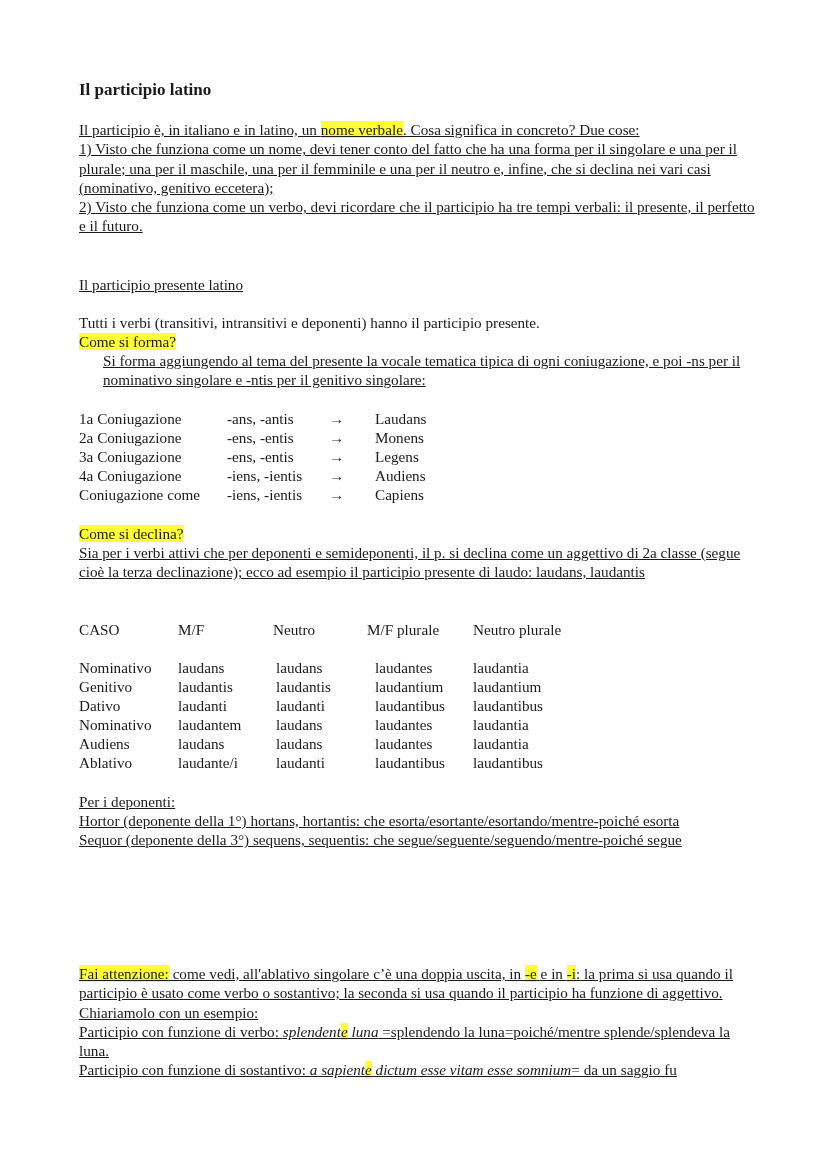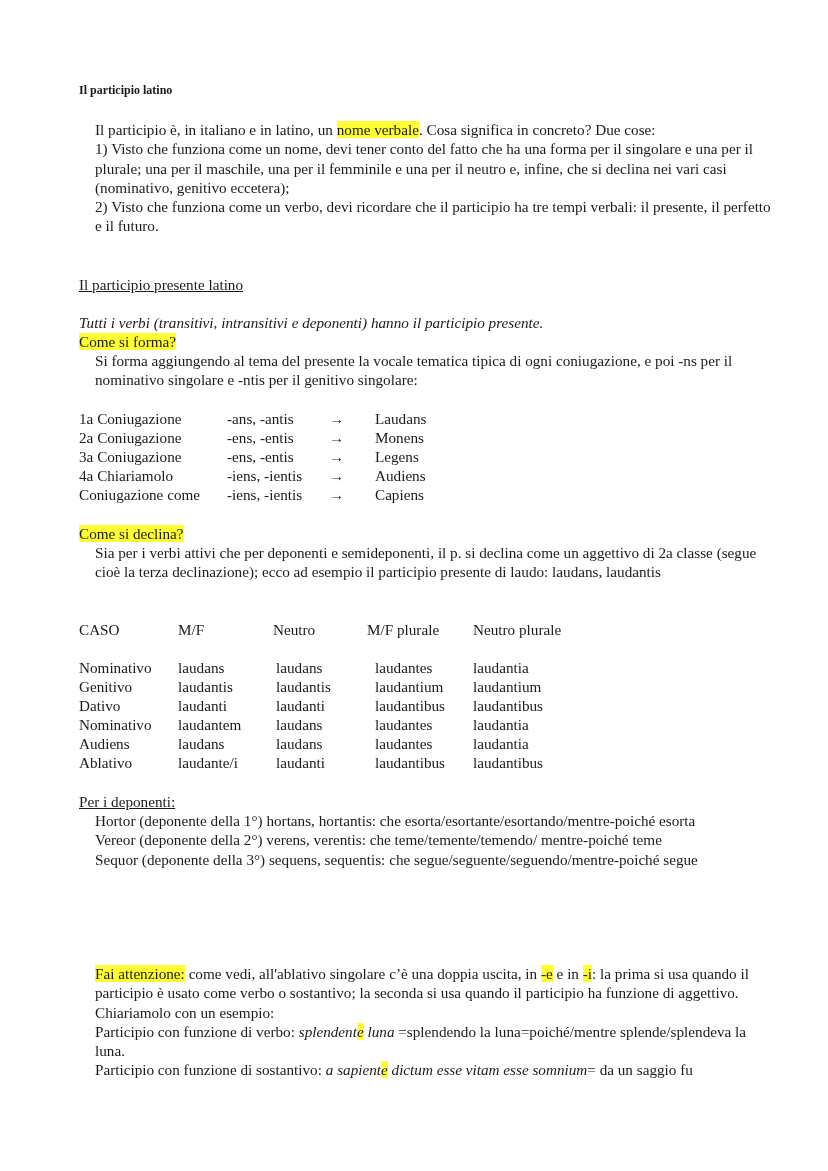--- a/index.html
+++ b/index.html
@@ -1,45 +1,45 @@
 <!DOCTYPE html>
 <html><head>
 <meta charset="utf-8">
 <style>
   html, body { margin: 0; padding: 0; background: #ffffff; }
   body { width: 828px; height: 1171px; position: relative; overflow: hidden;
          font-family: "Liberation Serif", "DejaVu Serif", serif; color: #1a1a1a; }
   .page { position: absolute; left: 79px; top: 0; width: 680px; font-size: 15.2px; line-height: 19.3px; }
   .abs { position: absolute; left: 0; white-space: nowrap; }
-  h1 { position: absolute; left: 0; top: 78px; margin: 0; font-size: 12px; font-weight: bold; line-height: 24px; }
+  h1 { position: absolute; left: 0; top: 78px; margin: 0; font-size: 17px; font-weight: bold; line-height: 24px; }
   .hl { background: #ffff33; }
   .u { text-decoration: underline; }
-  .para { position: absolute; left: 16px; width: 680px; white-space: normal; }
+  .para { position: absolute; left: 0; width: 680px; white-space: normal; text-decoration: underline; }
   .row { position: absolute; left: 0; height: 19.3px; white-space: nowrap; }
   .row span { position: absolute; top: 0; }
   i { font-style: italic; }
 </style>
 </head>
 <body>
 
 <div class="page">
 
   <h1>Il participio latino</h1>
 
   <div class="para" style="top:120px;">
     <span>Il participio è, in italiano e in latino, un </span><span class="hl">nome verbale</span><span>. Cosa significa in concreto? Due cose:</span><br>
     <span>1) Visto che funziona come un nome, devi tener conto del fatto che ha una forma per il singolare e una per il plurale; una per il maschile, una per il femminile e una per il neutro e, infine, che si declina nei vari casi (nominativo, genitivo eccetera);</span><br>
     <span>2) Visto che funziona come un verbo, devi ricordare che il participio ha tre tempi verbali: il presente, il perfetto e il futuro.</span>
   </div>
 
   <div class="abs u" style="top:275px;">Il participio presente latino</div>
 
-  <div class="abs" style="top:313px;font-style:italic;">Tutti i verbi (transitivi, intransitivi e deponenti) hanno il participio presente.</div>
+  <div class="abs" style="top:313px;">Tutti i verbi (transitivi, intransitivi e deponenti) hanno il participio presente.</div>
   <div class="abs" style="top:332px;"><span class="hl">Come si forma?</span></div>
-  <div class="para" style="top:351px;">Si forma aggiungendo al tema del presente la vocale tematica tipica di ogni coniugazione, e poi -ns per il nominativo singolare e -ntis per il genitivo singolare:</div>
+  <div class="para" style="top:351px;margin-left:24px;">Si forma aggiungendo al tema del presente la vocale tematica tipica di ogni coniugazione, e poi -ns per il nominativo singolare e -ntis per il genitivo singolare:</div>
 
   <div>
     <div class="row" style="top:409px;">
       <span style="left:0">1a Coniugazione</span>
       <span style="left:148px">-ans, -antis</span>
       <span style="left:250px">→</span>
       <span style="left:296px">Laudans</span>
     </div>
     <div class="row" style="top:428px;">
       <span style="left:0">2a Coniugazione</span>
@@ -47,21 +47,21 @@
       <span style="left:250px">→</span>
       <span style="left:296px">Monens</span>
     </div>
     <div class="row" style="top:447px;">
       <span style="left:0">3a Coniugazione</span>
       <span style="left:148px">-ens, -entis</span>
       <span style="left:250px">→</span>
       <span style="left:296px">Legens</span>
     </div>
     <div class="row" style="top:466px;">
-      <span style="left:0">4a Chiariamolo</span>
+      <span style="left:0">4a Coniugazione</span>
       <span style="left:148px">-iens, -ientis</span>
       <span style="left:250px">→</span>
       <span style="left:296px">Audiens</span>
     </div>
     <div class="row" style="top:485px;">
       <span style="left:0">Coniugazione come</span>
       <span style="left:148px">-iens, -ientis</span>
       <span style="left:250px">→</span>
       <span style="left:296px">Capiens</span>
     </div>
@@ -118,21 +118,20 @@
       <span style="left:99px">laudante/i</span>
       <span style="left:197px">laudanti</span>
       <span style="left:296px">laudantibus</span>
       <span style="left:394px">laudantibus</span>
     </div>
   </div>
 
   <div class="abs u" style="top:792px;">Per i deponenti:</div>
   <div class="para" style="top:811px;">
     <div>Hortor (deponente della 1°) hortans, hortantis: che esorta/esortante/esortando/mentre-poiché esorta</div>
-    <div>Vereor (deponente della 2°) verens, verentis: che teme/temente/temendo/ mentre-poiché teme</div>
     <div>Sequor (deponente della 3°) sequens, sequentis: che segue/seguente/seguendo/mentre-poiché segue</div>
   </div>
 
   <div class="para" style="top:964px;">
     <span class="hl">Fai attenzione:</span><span> come vedi, all'ablativo singolare c’è una doppia uscita, in </span><span class="hl">-e</span><span> e in </span><span class="hl">-i</span><span>: la prima si usa quando il participio è usato come verbo o sostantivo; la seconda si usa quando il participio ha funzione di aggettivo. Chiariamolo con un esempio:</span><br>
     <span>Participio con funzione di verbo: </span><i>splendent</i><i class="hl">e</i><i> luna</i><span> =splendendo la luna=poiché/mentre splende/splendeva la luna.</span><br>
     <span>Participio con funzione di sostantivo: </span><i>a sapient</i><i class="hl">e</i><i> dictum esse vitam esse somnium</i><span>= da un saggio fu</span>
   </div>
 
 </div>

